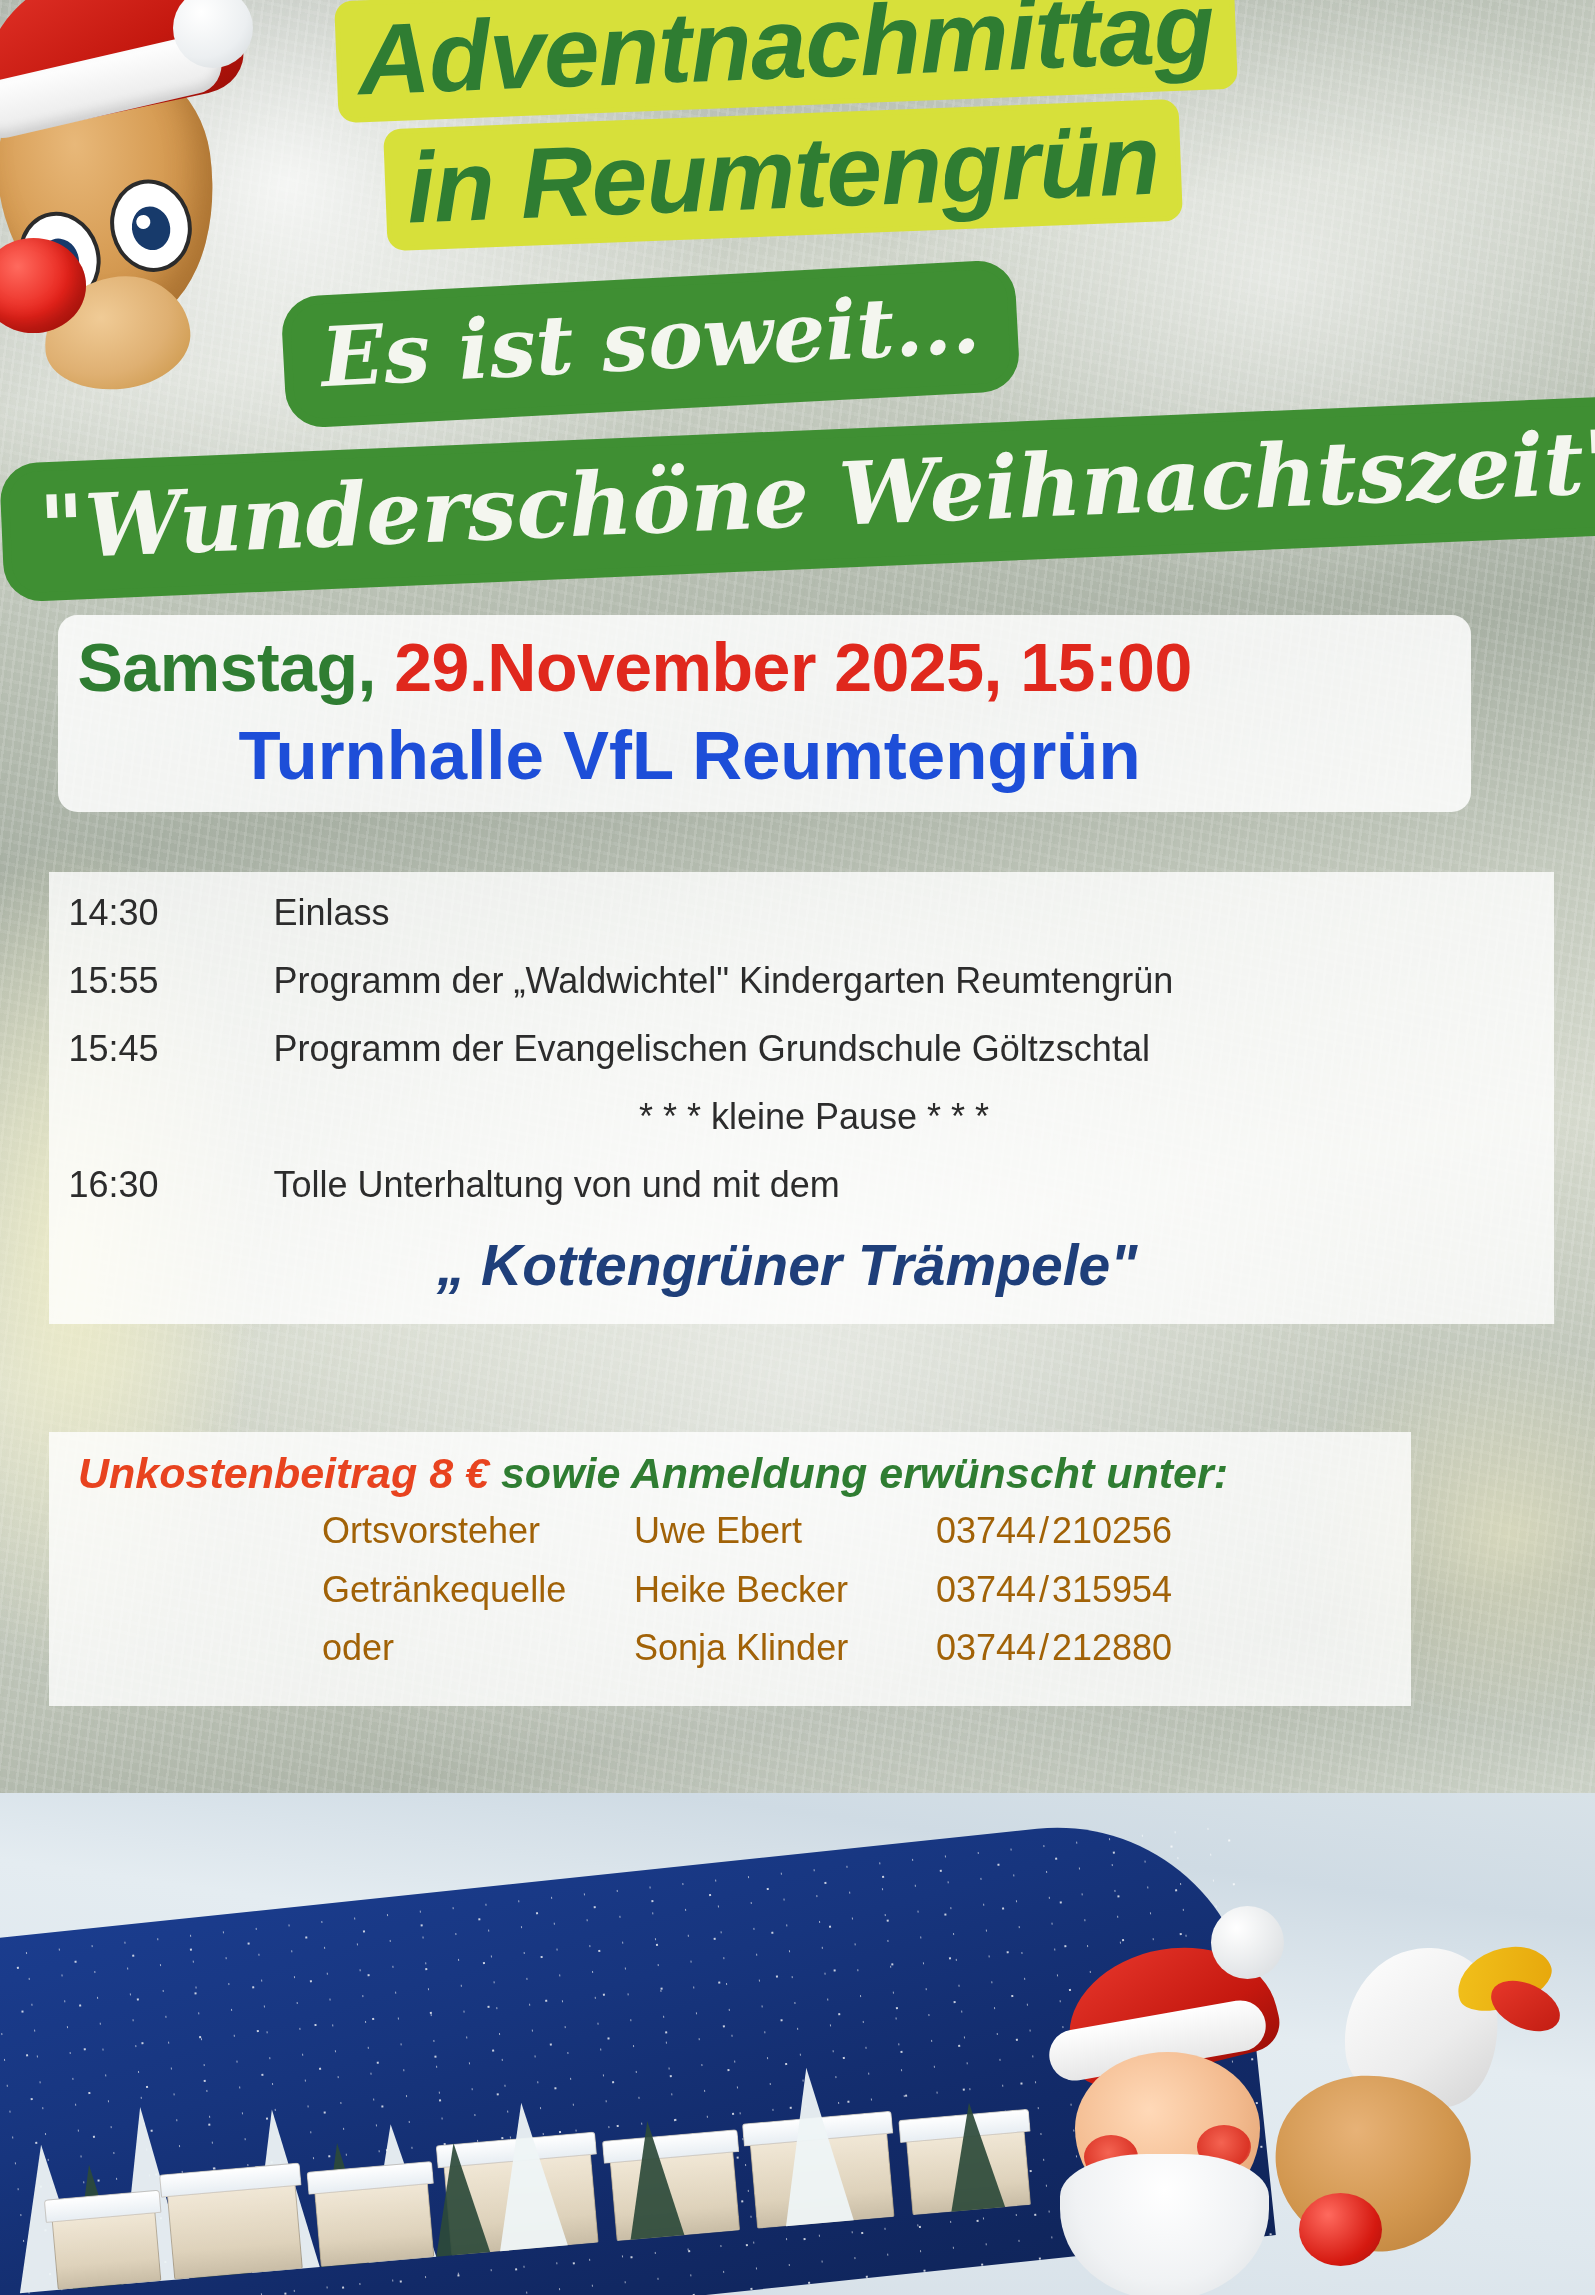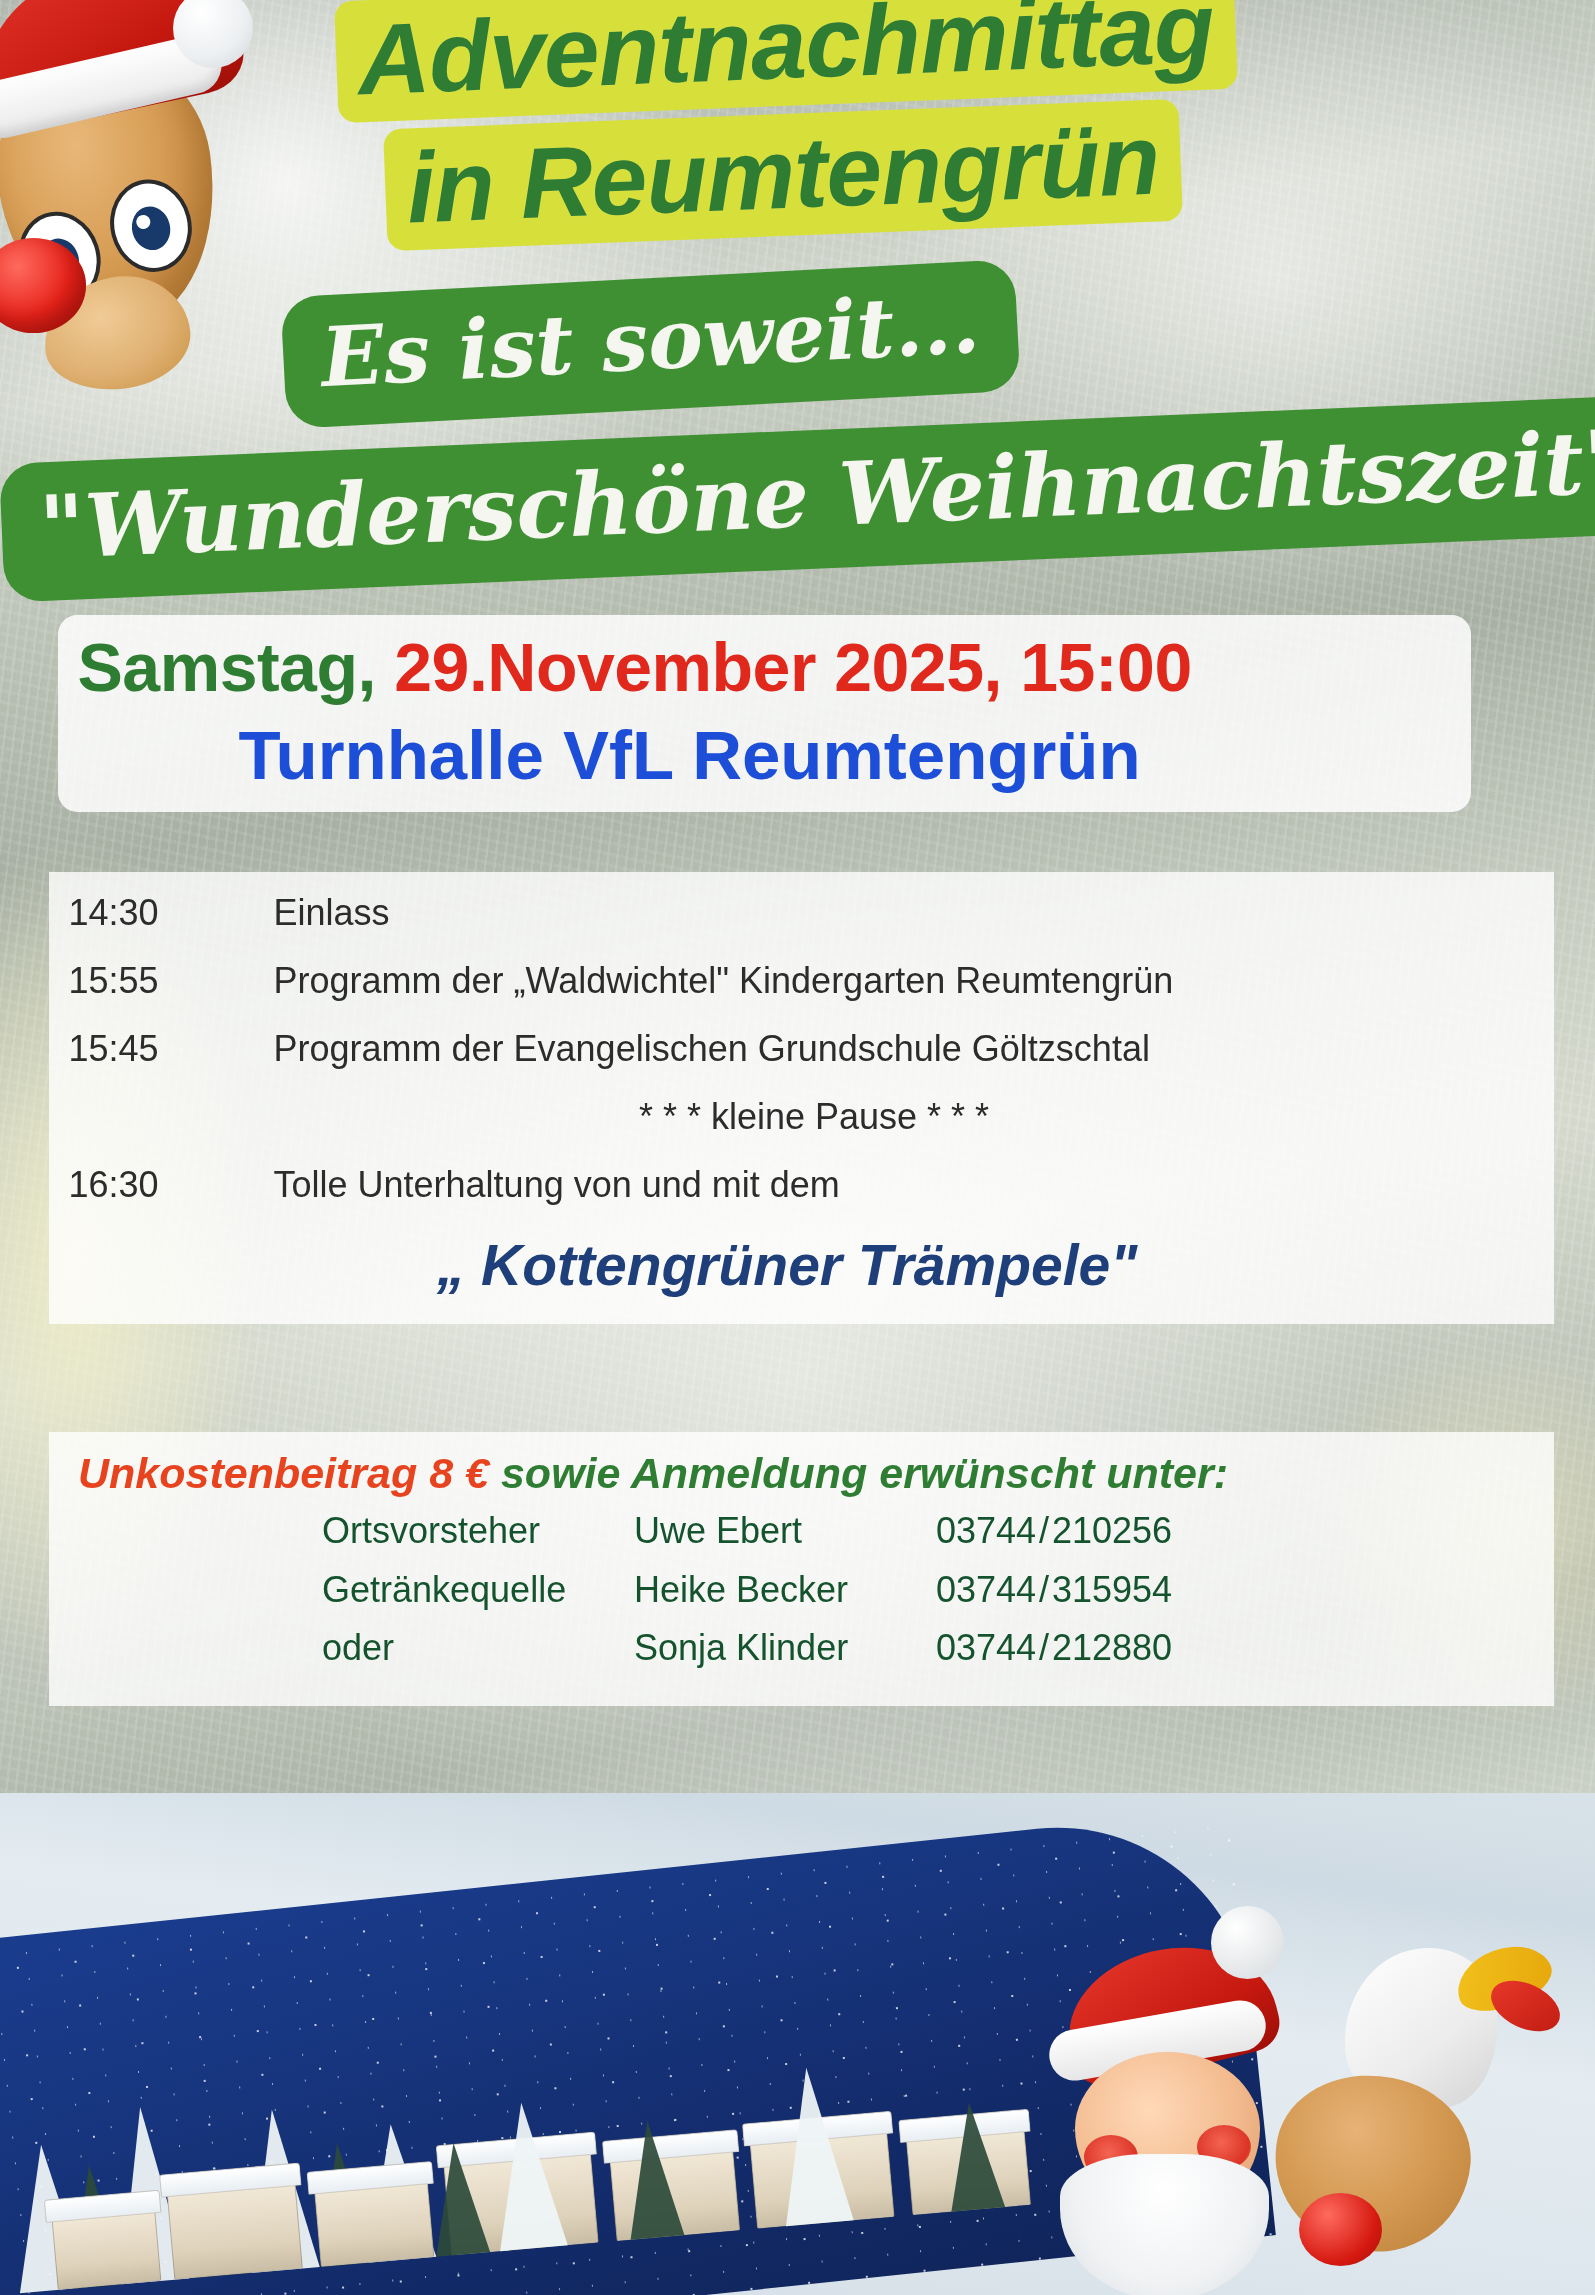--- a/index.html
+++ b/index.html
@@ -434,21 +434,21 @@
     font-style: italic;
     color: #1f3f7a;
     margin-top: 17.5px;
     padding-right: 29px;
   }
 
   
   .contact-block {
     position: absolute;
     left: 49px; top: 1432px;
-    width: 1505px;
+    width: 1362px;
     background: rgba(255,255,255,0.80);
     padding: 16.6px 0 19.5px 0;
     box-sizing: border-box;
   }
   .fee-line {
     padding: 0 29px;
     font-size: 43px;
     font-weight: bold;
     font-style: italic;
     white-space: nowrap;
@@ -457,21 +457,21 @@
   .fee-line .fee {
     color: #e8431f;
   }
   .fee-line .rest {
     color: #2f7d32;
   }
   .contact-row {
     display: flex;
     align-items: flex-start;
     font-size: 36px;
-    color: #14532d;
+    color: #a16207;
     padding: 0 29px;
     margin-bottom: 16.6px;
   }
   .c-role { width: 312px; flex: 0 0 312px; padding-left: 244px; box-sizing: content-box; }
   .c-role-inner { display: block; }
   .c-name { width: 302px; flex: 0 0 302px; }
   .c-phone { white-space: nowrap; }
   .c-phone .sep { padding: 0 2.9px; }
 </style>
 </head>

